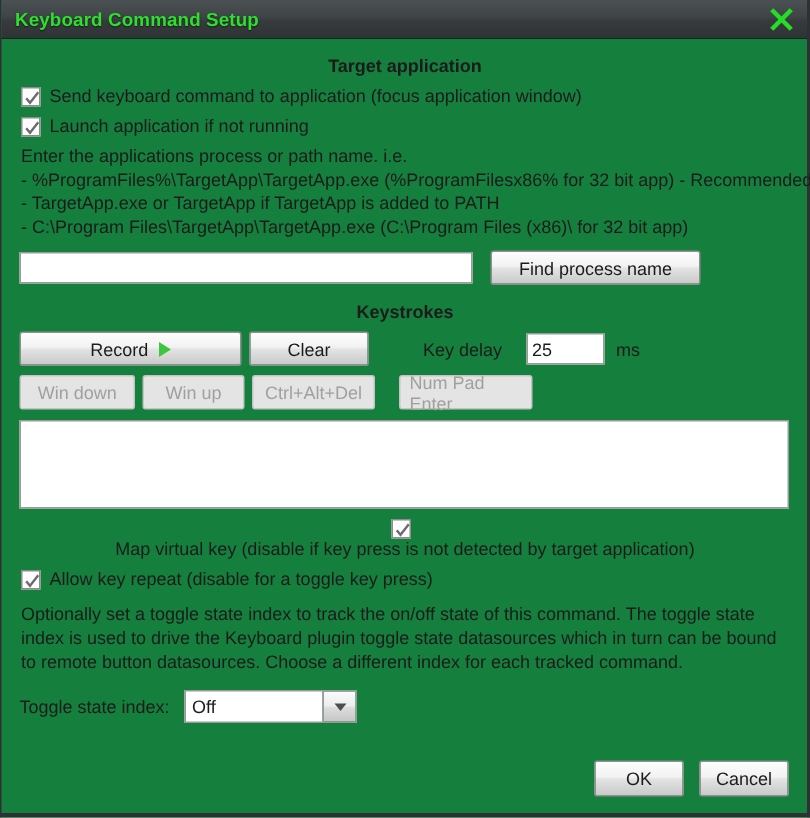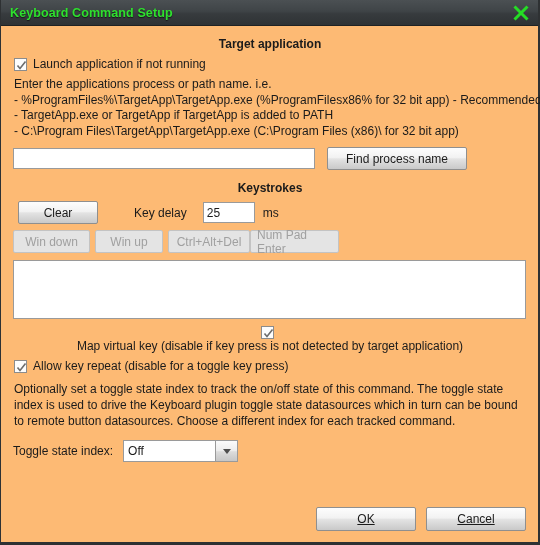--- a/index.html
+++ b/index.html
@@ -5,21 +5,21 @@
   * { box-sizing: border-box; }
   html, body { margin: 0; padding: 0; }
   body {
     width: 540px; height: 545px;
     font-family: "Liberation Sans", sans-serif;
     background: #d6d6d6;
     overflow: hidden;
   }
   .window {
     width: 540px; height: 545px;
-    background: #fdba74;
+    background: #15803d;
     border-left: 1px solid #2e3133;
     border-right: 2px solid #2e3133;
     border-bottom: 3px solid #2e3133;
     position: relative;
     display: flex; flex-direction: column;
   }
   
   .titlebar {
     height: 26px; flex: 0 0 26px;
     background: linear-gradient(to bottom, #4b5053 0%, #3f4447 45%, #373b3e 55%, #2f3335 100%);
@@ -141,21 +141,21 @@
     width: 0; height: 0;
     border-left: 4px solid transparent;
     border-right: 4px solid transparent;
     border-top: 5px solid #4e4e4e;
   }
   .footer {
     position: absolute;
     right: 12px; bottom: 11px;
     display: flex; gap: 10px;
   }
-  .footer .btn { width: 100px; height: 24px; text-decoration: underline; }
+  .footer .btn { width: 60px; height: 24px; }
 </style>
 </head>
 <body>
 
 <div class="window">
 
   <div class="titlebar">
     <span class="titlebar-title">Keyboard Command Setup</span>
     <div class="close-btn">
       <span>
@@ -164,20 +164,30 @@
           <line x1="15.5" y1="2.5" x2="2.5" y2="15.5" stroke="#25dd25" stroke-width="3" stroke-linecap="butt"></line>
         </svg>
       </span>
     </div>
   </div>
 
   <div class="content">
 
     <div class="section-title">Target application</div>
 
+    <div class="chk-row">
+      <span class="chk">
+        <span>
+          <svg width="11" height="11" viewBox="0 0 11 11">
+              <polyline points="1.5,5.5 4,8.5 9.5,1.5" fill="none" stroke="#6d6d6d" stroke-width="1.6"></polyline>
+            </svg>
+        </span>
+      </span>
+      <span class="chk-label">Send keyboard command to application (focus application window)</span>
+    </div>
 
     <div class="chk-row">
       <span class="chk">
         <span>
           <svg width="11" height="11" viewBox="0 0 11 11">
               <polyline points="1.5,5.5 4,8.5 9.5,1.5" fill="none" stroke="#6d6d6d" stroke-width="1.6"></polyline>
             </svg>
         </span>
       </span>
       <span class="chk-label">Launch application if not running</span>
@@ -193,39 +203,43 @@
     <div class="row" style="margin-top:8px;">
       <input class="txt" style="width: 302px;" type="text" placeholder="">
       <div class="btn" style="width:140px; margin-left:12px;">
         <span>Find process name</span>
       </div>
     </div>
 
     <div class="section-title" style="margin-top:11px;">Keystrokes</div>
 
     <div class="row">
+      <div class="btn" style="width:148px;">
+        <span>Record</span>
+        <span class="play"></span>
+      </div>
       <div class="btn" style="width:80px; margin-left:5px;">
         <span>Clear</span>
       </div>
       <span style="font-size:12px;color:#1b1b1b;margin-left:36px;">Key delay</span>
       <input class="txt" style="width: 52px; margin-left: 16px;" type="text" value="25">
       <span style="font-size:12px;color:#1b1b1b;margin-left:8px;">ms</span>
     </div>
 
     <div class="row" style="margin-top:6px;">
       <div class="btn disabled" style="width:77px;">
         <span>Win down</span>
       </div>
       <div class="btn disabled" style="width:68px;margin-left:5px;">
         <span>Win up</span>
       </div>
       <div class="btn disabled" style="width:82px;margin-left:5px;">
         <span>Ctrl+Alt+Del</span>
       </div>
-      <div class="btn disabled" style="width:89px;margin-left:0;">
+      <div class="btn disabled" style="width:89px;margin-left:16px;">
         <span>Num Pad Enter</span>
       </div>
     </div>
 
     <textarea class="ta" style="margin-top: 7px;" placeholder=""></textarea>
 
     <div class="chk-row" style="margin-top:7px;flex-direction:column;">
       <span class="chk">
         <span>
           <svg width="11" height="11" viewBox="0 0 11 11">

